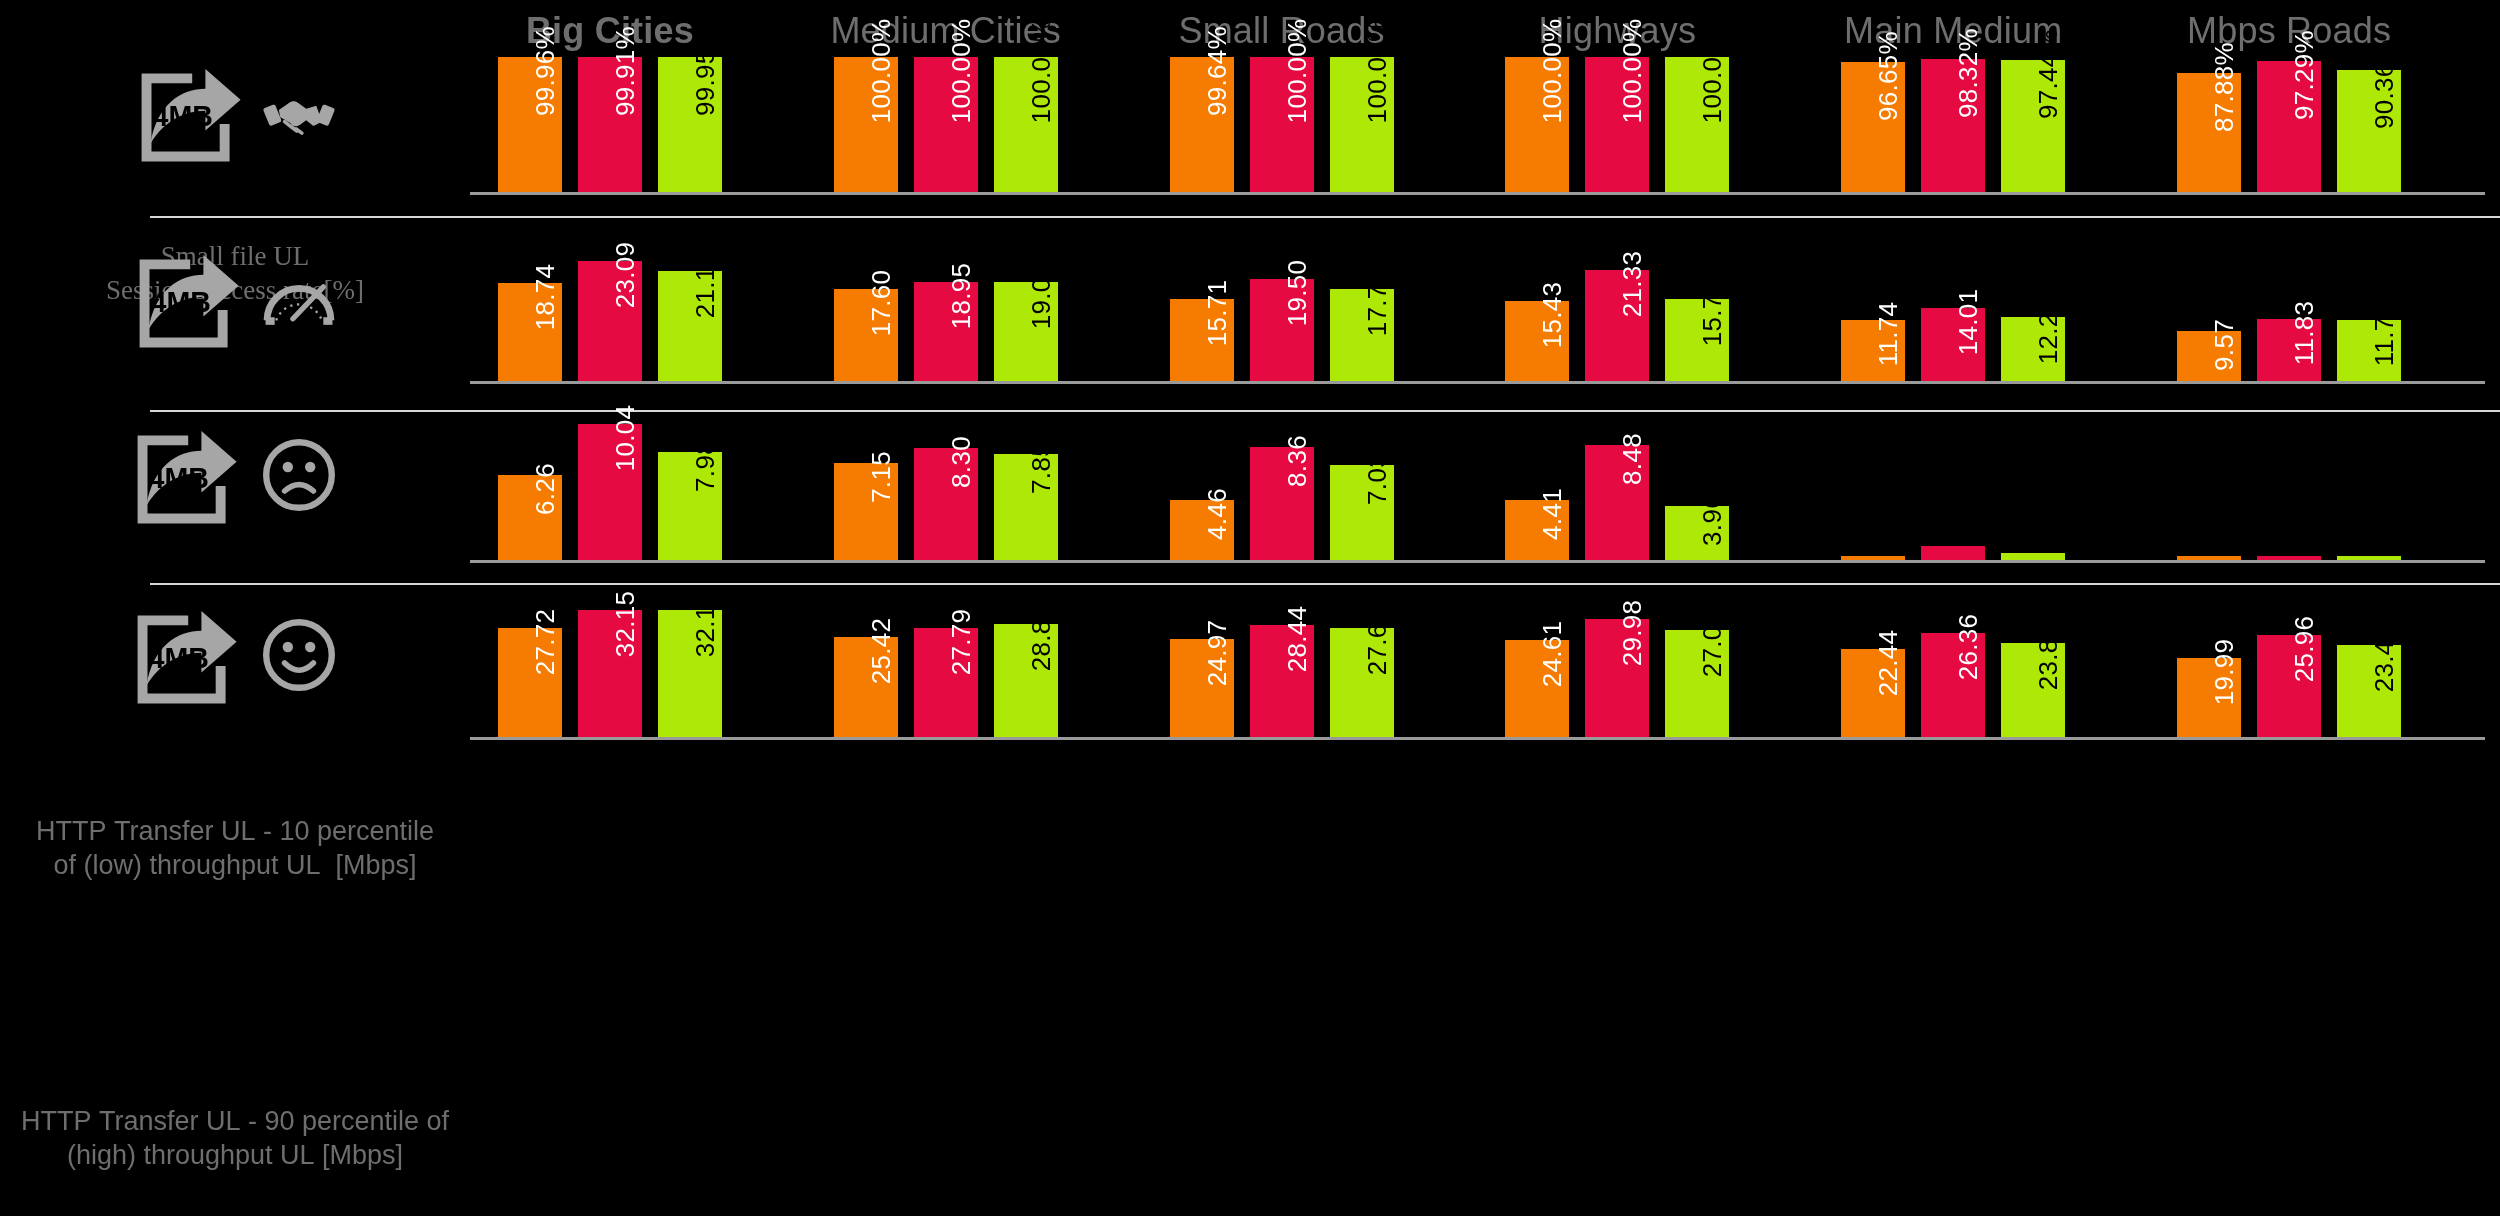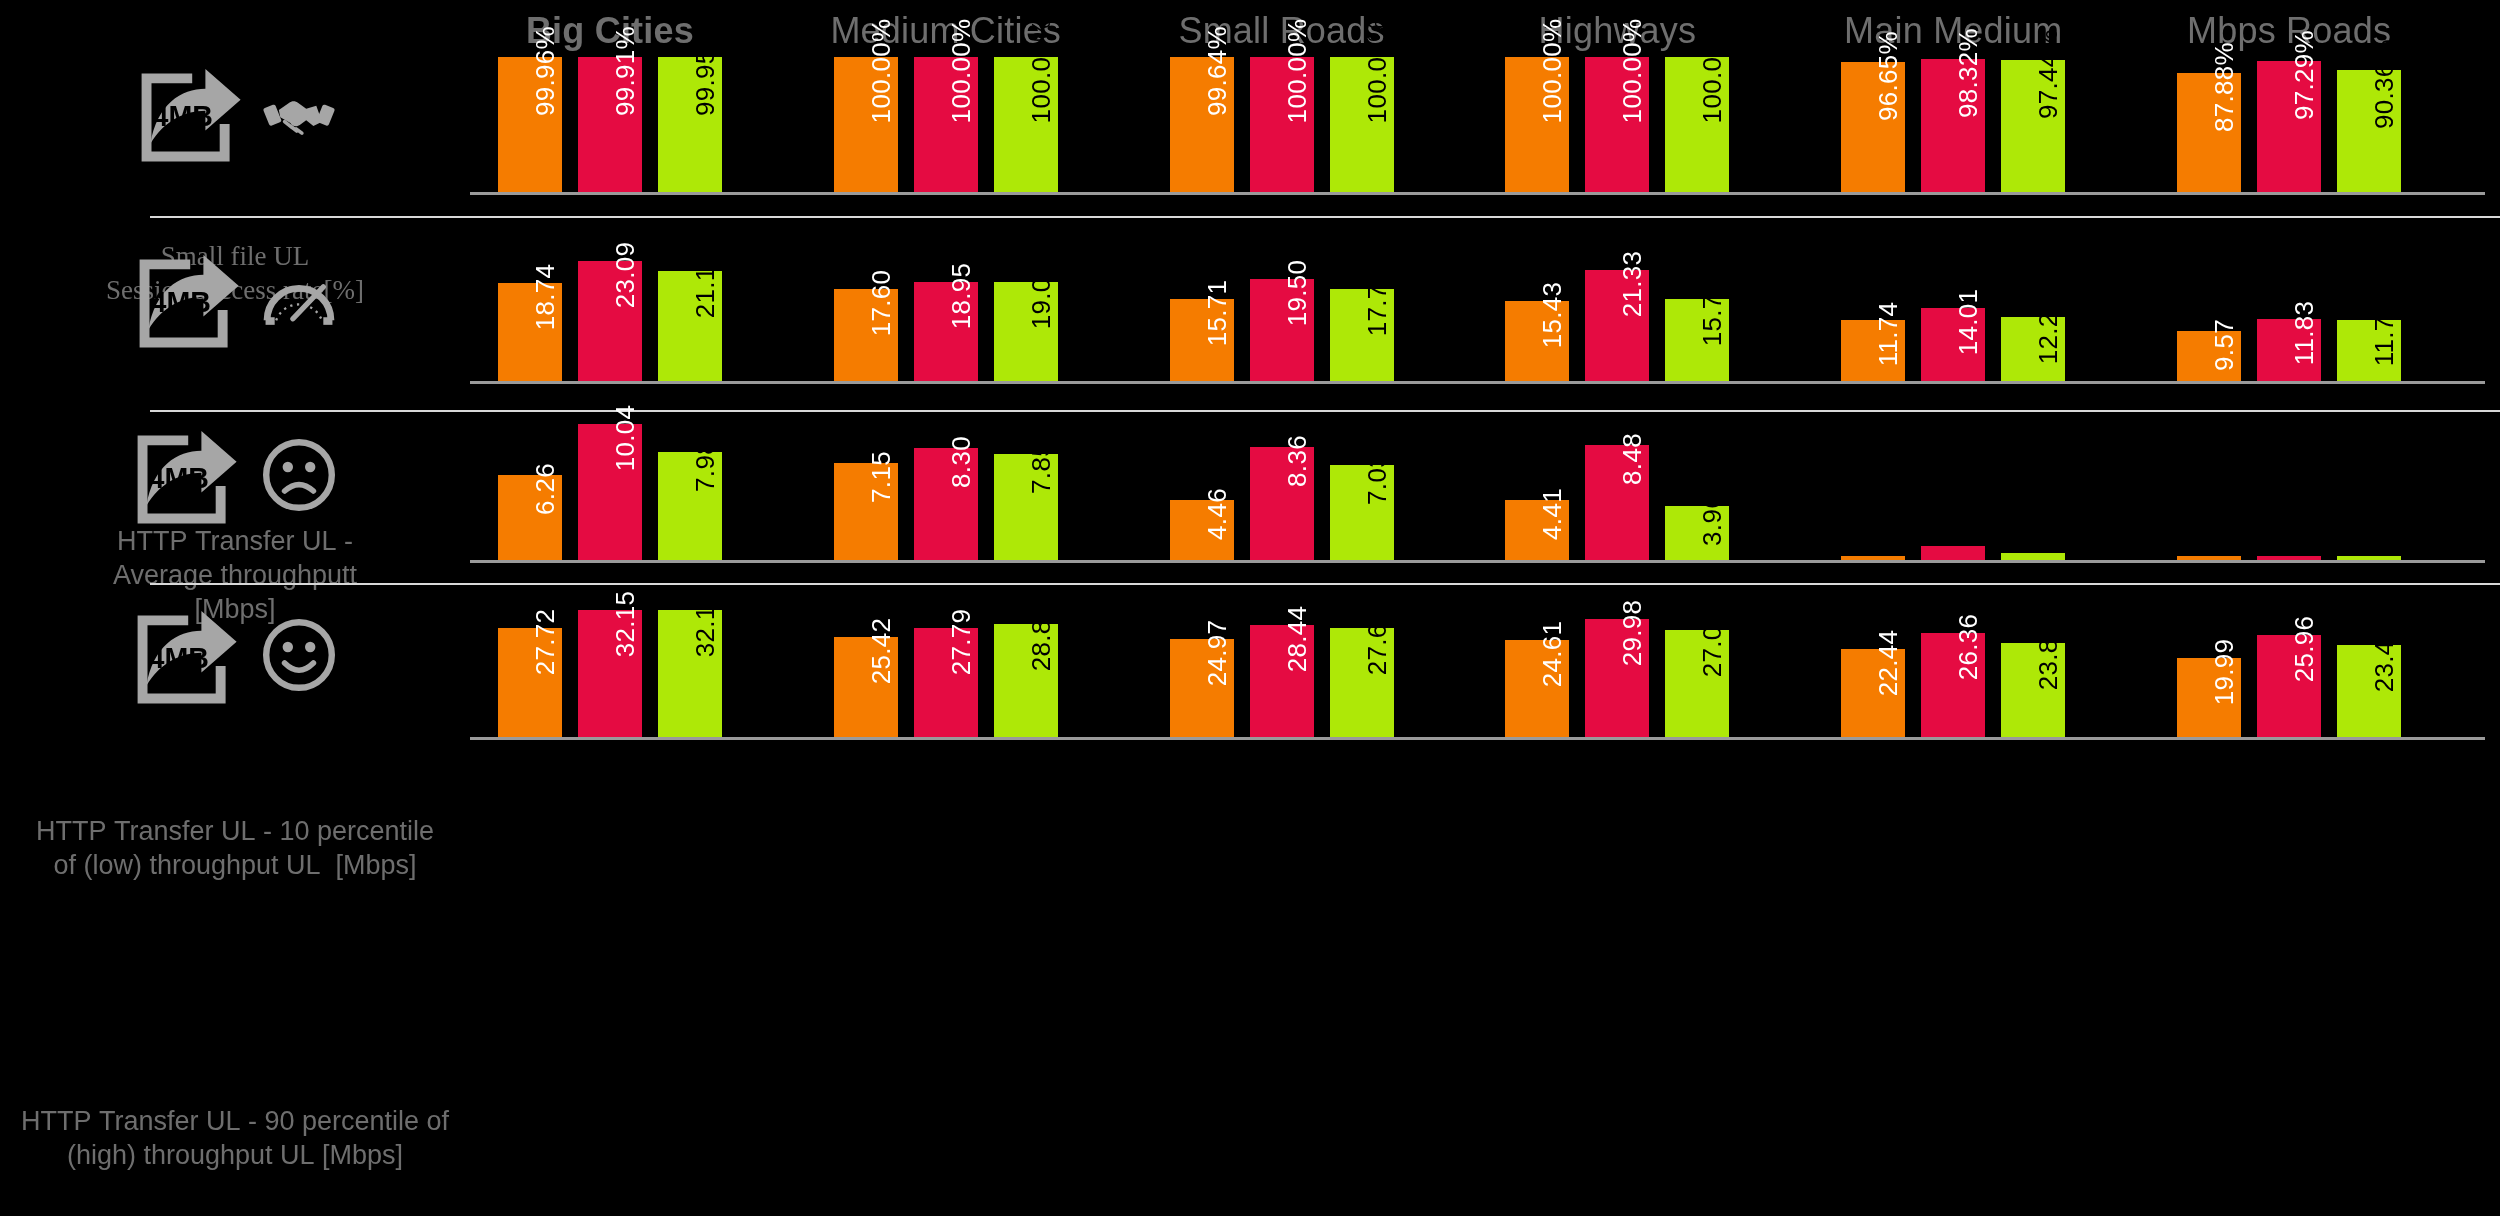--- a/index.html
+++ b/index.html
@@ -147,25 +147,20 @@
     <text x="16" y="62" font-family="Liberation Sans, sans-serif" font-size="26" font-weight="bold" fill="#000">4MB</text>
   </svg>
           <svg width="76" height="76" viewBox="0 0 100 100">
     <path d="M8 78 A42 42 0 0 1 92 78" fill="none" stroke="#a6a6a6" stroke-width="9"></path>
     <path d="M20 78 A32 32 0 0 1 80 78" fill="none" stroke="#a6a6a6" stroke-width="3" stroke-dasharray="3 6"></path>
     <line x1="42" y1="76" x2="82" y2="34" stroke="#a6a6a6" stroke-width="7" stroke-linecap="round"></line>
     <rect x="6" y="74" width="12" height="10" fill="#a6a6a6"></rect>
     <rect x="82" y="74" width="12" height="10" fill="#a6a6a6"></rect>
   </svg>
         </div>
-        <div class="row-label" style="top: 525px;">
-          <div>HTTP&nbsp;Transfer&nbsp;UL&nbsp;-</div>
-          <div>Average&nbsp;throughputt</div>
-          <div>[Mbps]</div>
-        </div>
         <div class="baseline" style="left: 470px; width: 2015px; top: 381px;"></div>
         <div class="sepline" style="left: 150px; width: 2350px; top: 410px;"></div>
         <div class="bar o" style="left: 497.917px; width: 64px; height: 97.6042px; top: 283.396px; bottom: auto;">
           <span class="val">18.74</span>
         </div>
         <div class="bar r" style="left: 577.917px; width: 64px; height: 120.26px; top: 260.74px; bottom: auto;">
           <span class="val">23.09</span>
         </div>
         <div class="bar g" style="left: 657.917px; width: 64px; height: 110px; top: 271px; bottom: auto;">
           <span class="val">21.12</span>

